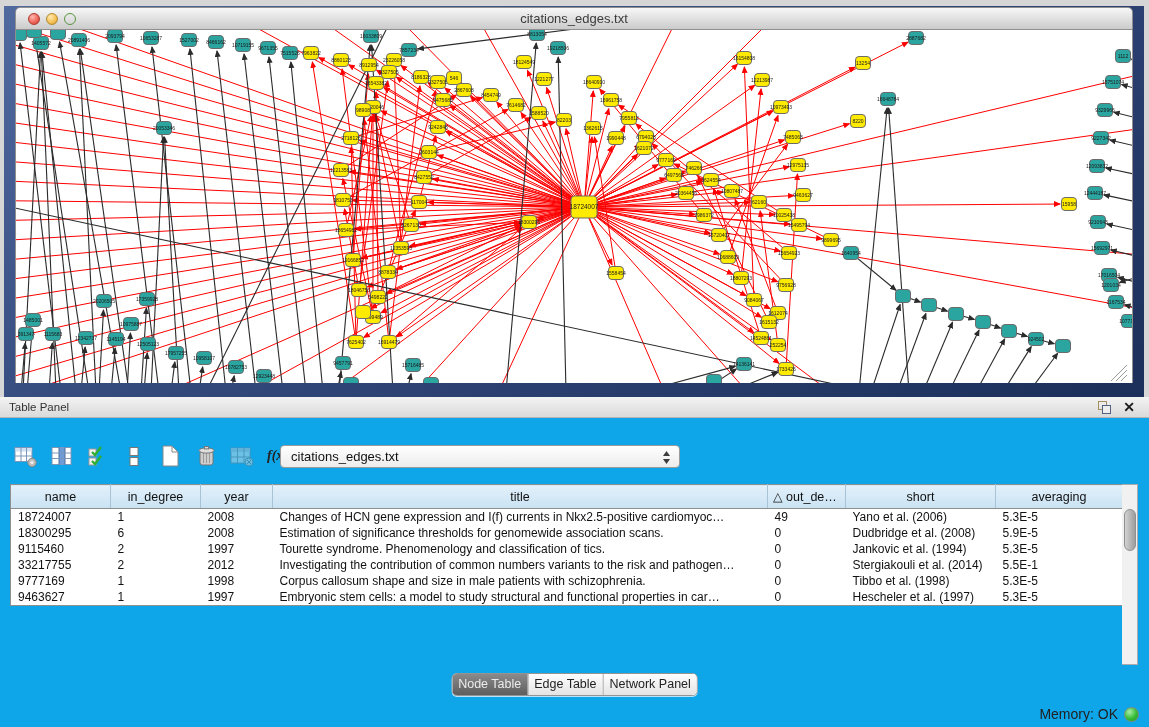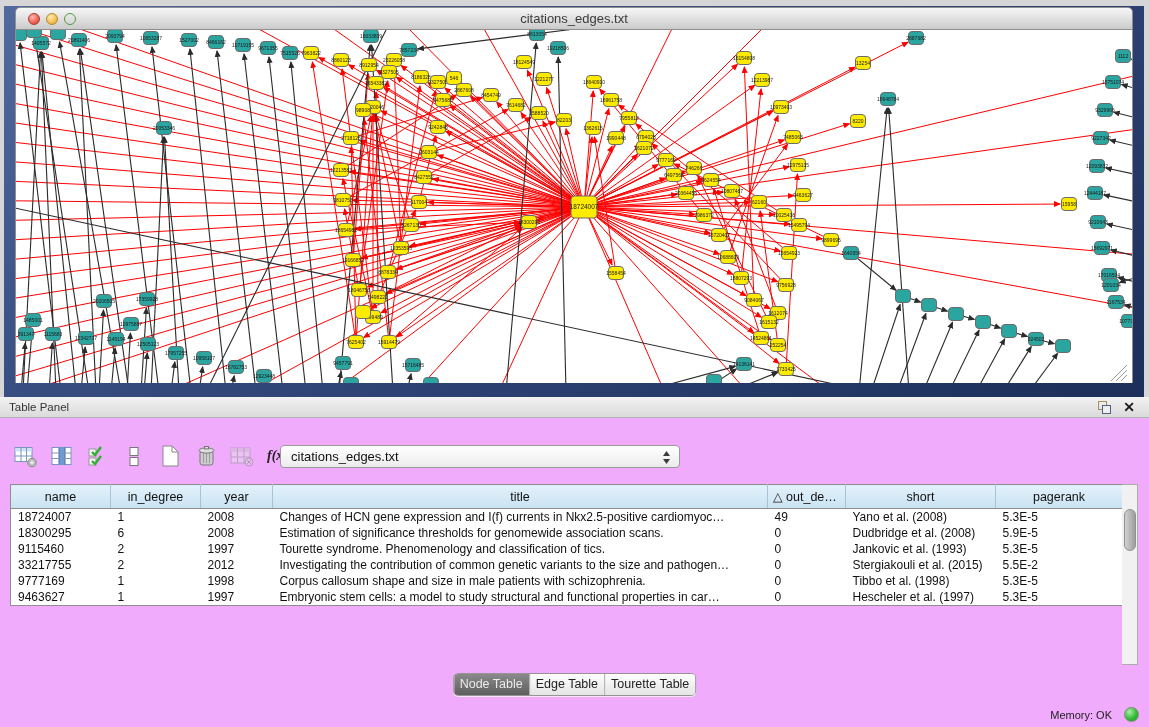--- a/index.html
+++ b/index.html
@@ -14,21 +14,21 @@
     border:1px solid #8f8f8f;border-radius:5px 5px 0 0;position:relative;box-sizing:border-box;}
   .tl{position:absolute;top:5px;width:12px;height:12px;border-radius:50%;box-sizing:border-box;}
   .tl.red{left:12px;background:radial-gradient(circle at 35% 30%,#ffb9b0,#ee6156 60%,#c33a2f);border:1px solid #ad3a31;}
   .tl.yel{left:30px;background:radial-gradient(circle at 35% 30%,#ffe9b3,#f5bf4f 60%,#cd9230);border:1px solid #b08b32;}
   .tl.grn{left:48px;background:radial-gradient(circle at 35% 30%,#c0f0b4,#62c454 60%,#3f9a33;);border:1px solid #58973f;}
   .wtitle{text-align:center;line-height:22px;font-size:13px;color:#3a3a3a;}
   .canvas{position:absolute;top:23px;left:0;width:1118px;height:353px;background:#fff;
     overflow:hidden;border-left:1px solid #8f8f8f;border-right:1px solid #8f8f8f;box-sizing:border-box;}
 
   
-  .tablepanel{position:absolute;left:0;top:397px;width:1149px;height:330px;background:#f0abfc;}
+  .tablepanel{position:absolute;left:0;top:397px;width:1149px;height:330px;background:#0ea5e9;}
   .tp-header{position:absolute;top:0;left:0;right:0;height:21px;
     background:linear-gradient(#f3f3f3,#dadada);border-bottom:1px solid #b5b5b5;
     font-size:11.5px;color:#333;line-height:21px;padding-left:9px;box-sizing:border-box;}
   .float-ic{position:absolute;right:38px;top:4px;width:13px;height:13px;}
   .float-ic .bk{position:absolute;left:0;top:0;width:7px;height:7px;border:1.5px solid #a2915f;}
   .float-ic .fr{position:absolute;right:0;bottom:0;width:7px;height:7px;border:1.5px solid #51627e;background:#eee;}
   .close-ic{position:absolute;right:14px;top:0;font-size:14px;font-weight:bold;color:#1b1b1b;line-height:21px;}
 
   .tp-toolbar{position:absolute;top:45px;left:12px;height:28px;display:flex;align-items:center;gap:9px;}
   .tbtn{width:27px;height:27px;display:flex;align-items:center;justify-content:center;}
@@ -50,22 +50,22 @@
   .vthumb{position:absolute;left:2px;top:24px;width:10px;height:40px;border-radius:6px;
     background:linear-gradient(90deg,#d2d2d2,#9d9d9d);border:1px solid #909090;}
 
   .tp-tabs{position:absolute;left:50%;top:276px;transform:translateX(-50%);display:flex;height:21px;
     border:1px solid #949494;border-radius:5px;overflow:hidden;background:#fff;box-shadow:0 1px 0 rgba(255,255,255,.7);}
   .seg{padding:0 6px;line-height:21px;font-size:12.5px;color:#222;
     background:linear-gradient(#fefefe,#e4e4e4);border-left:1px solid #aaa;}
   .seg:first-child{border-left:none;}
   .seg.sel{background:linear-gradient(#8a8a8a,#5e5e5e);color:#ececec;}
 
-  .tp-status{position:absolute;right:10px;bottom:5px;display:flex;align-items:center;gap:12px;
-    font-size:11px;color:#222;}
+  .tp-status{position:absolute;right:10px;bottom:5px;display:flex;align-items:center;gap:6px;
+    font-size:14px;color:#222;}
   .dot{width:13px;height:13px;border-radius:50%;border:1px solid #7d8d7d;
     background:radial-gradient(circle at 35% 30%,#a9eda9,#35bc35 55%,#1e9a1e);}
 </style>
 </head>
 <body>
 
 <div id="root">
 
   <div class="net-frame">
     <div class="win">
@@ -687,59 +687,59 @@
             <col style="width: 127px;">
           </colgroup>
         <thead>
             <tr>
               <th>name</th>
               <th>in_degree</th>
               <th>year</th>
               <th>title</th>
               <th class="sorted">△ out_de…</th>
               <th>short</th>
-              <th>pagerank</th>
+              <th>averaging</th>
             </tr>
           </thead>
         <tbody>
             <tr>
               <td>18724007</td>
               <td>1</td>
               <td>2008</td>
               <td>Changes of HCN gene expression and I(f) currents in Nkx2.5-positive cardiomyoc…</td>
               <td>49</td>
-              <td>Yano et al. (2008)</td>
+              <td>Yano et al. (2006)</td>
               <td>5.3E-5</td>
             </tr>
             <tr>
               <td>18300295</td>
               <td>6</td>
               <td>2008</td>
               <td>Estimation of significance thresholds for genomewide association scans.</td>
               <td>0</td>
               <td>Dudbridge et al. (2008)</td>
               <td>5.9E-5</td>
             </tr>
             <tr>
               <td>9115460</td>
               <td>2</td>
               <td>1997</td>
               <td>Tourette syndrome. Phenomenology and classification of tics.</td>
               <td>0</td>
-              <td>Jankovic et al. (1993)</td>
+              <td>Jankovic et al. (1994)</td>
               <td>5.3E-5</td>
             </tr>
             <tr>
               <td>33217755</td>
               <td>2</td>
               <td>2012</td>
-              <td>Investigating the contribution of common genetic variants to the size and pathogen…</td>
+              <td>Investigating the contribution of common numbers variants to the risk and pathogen…</td>
               <td>0</td>
-              <td>Stergiakouli et al. (2015)</td>
-              <td>5.5E-2</td>
+              <td>Stergiakouli et al. (2014)</td>
+              <td>5.5E-1</td>
             </tr>
             <tr>
               <td>9777169</td>
               <td>1</td>
               <td>1998</td>
               <td>Corpus callosum shape and size in male patients with schizophrenia.</td>
               <td>0</td>
               <td>Tibbo et al. (1998)</td>
               <td>5.3E-5</td>
             </tr>
@@ -755,21 +755,21 @@
           </tbody>
       </table>
     </div>
     <div class="vscroll">
       <div class="vthumb"></div>
     </div>
 
     <div class="tp-tabs">
         <span class="seg sel">Node Table</span>
         <span class="seg">Edge Table</span>
-        <span class="seg">Tourette Table</span>
+        <span class="seg">Network Panel</span>
       </div>
 
     <div class="tp-status">
       <span>Memory: OK</span>
       <span class="dot"></span>
     </div>
   </div>
 </div>
 
 </body></html>

